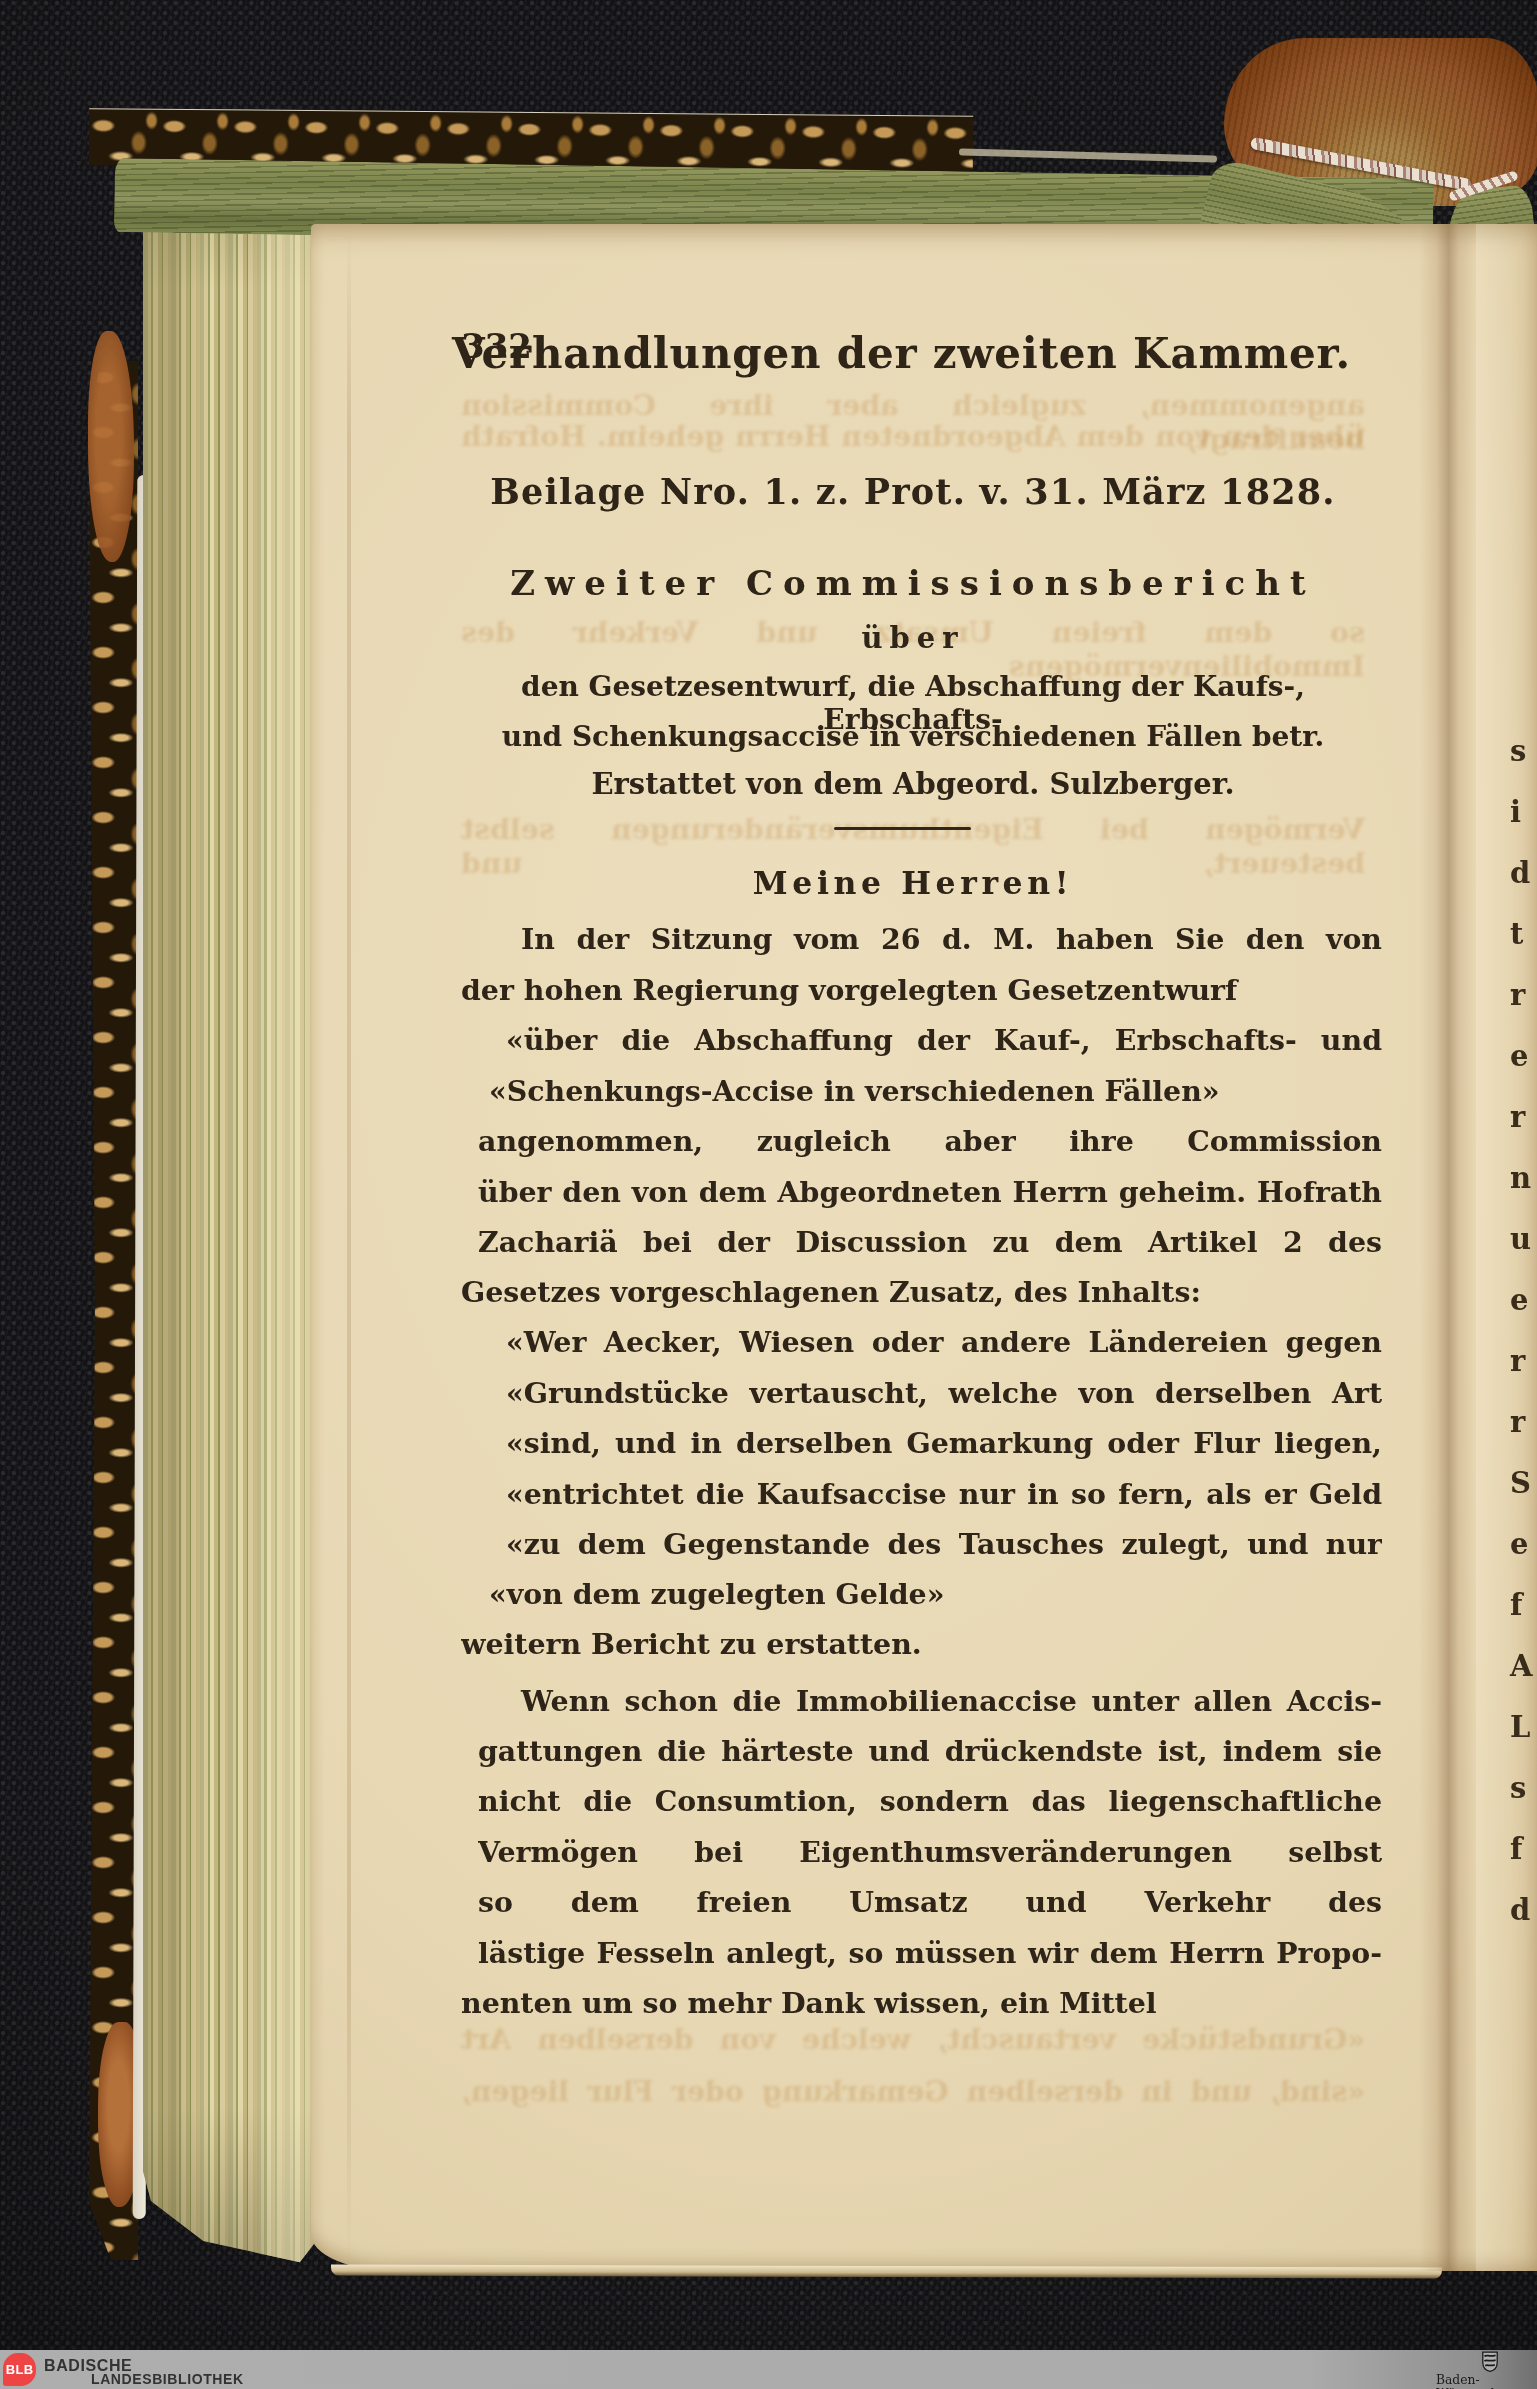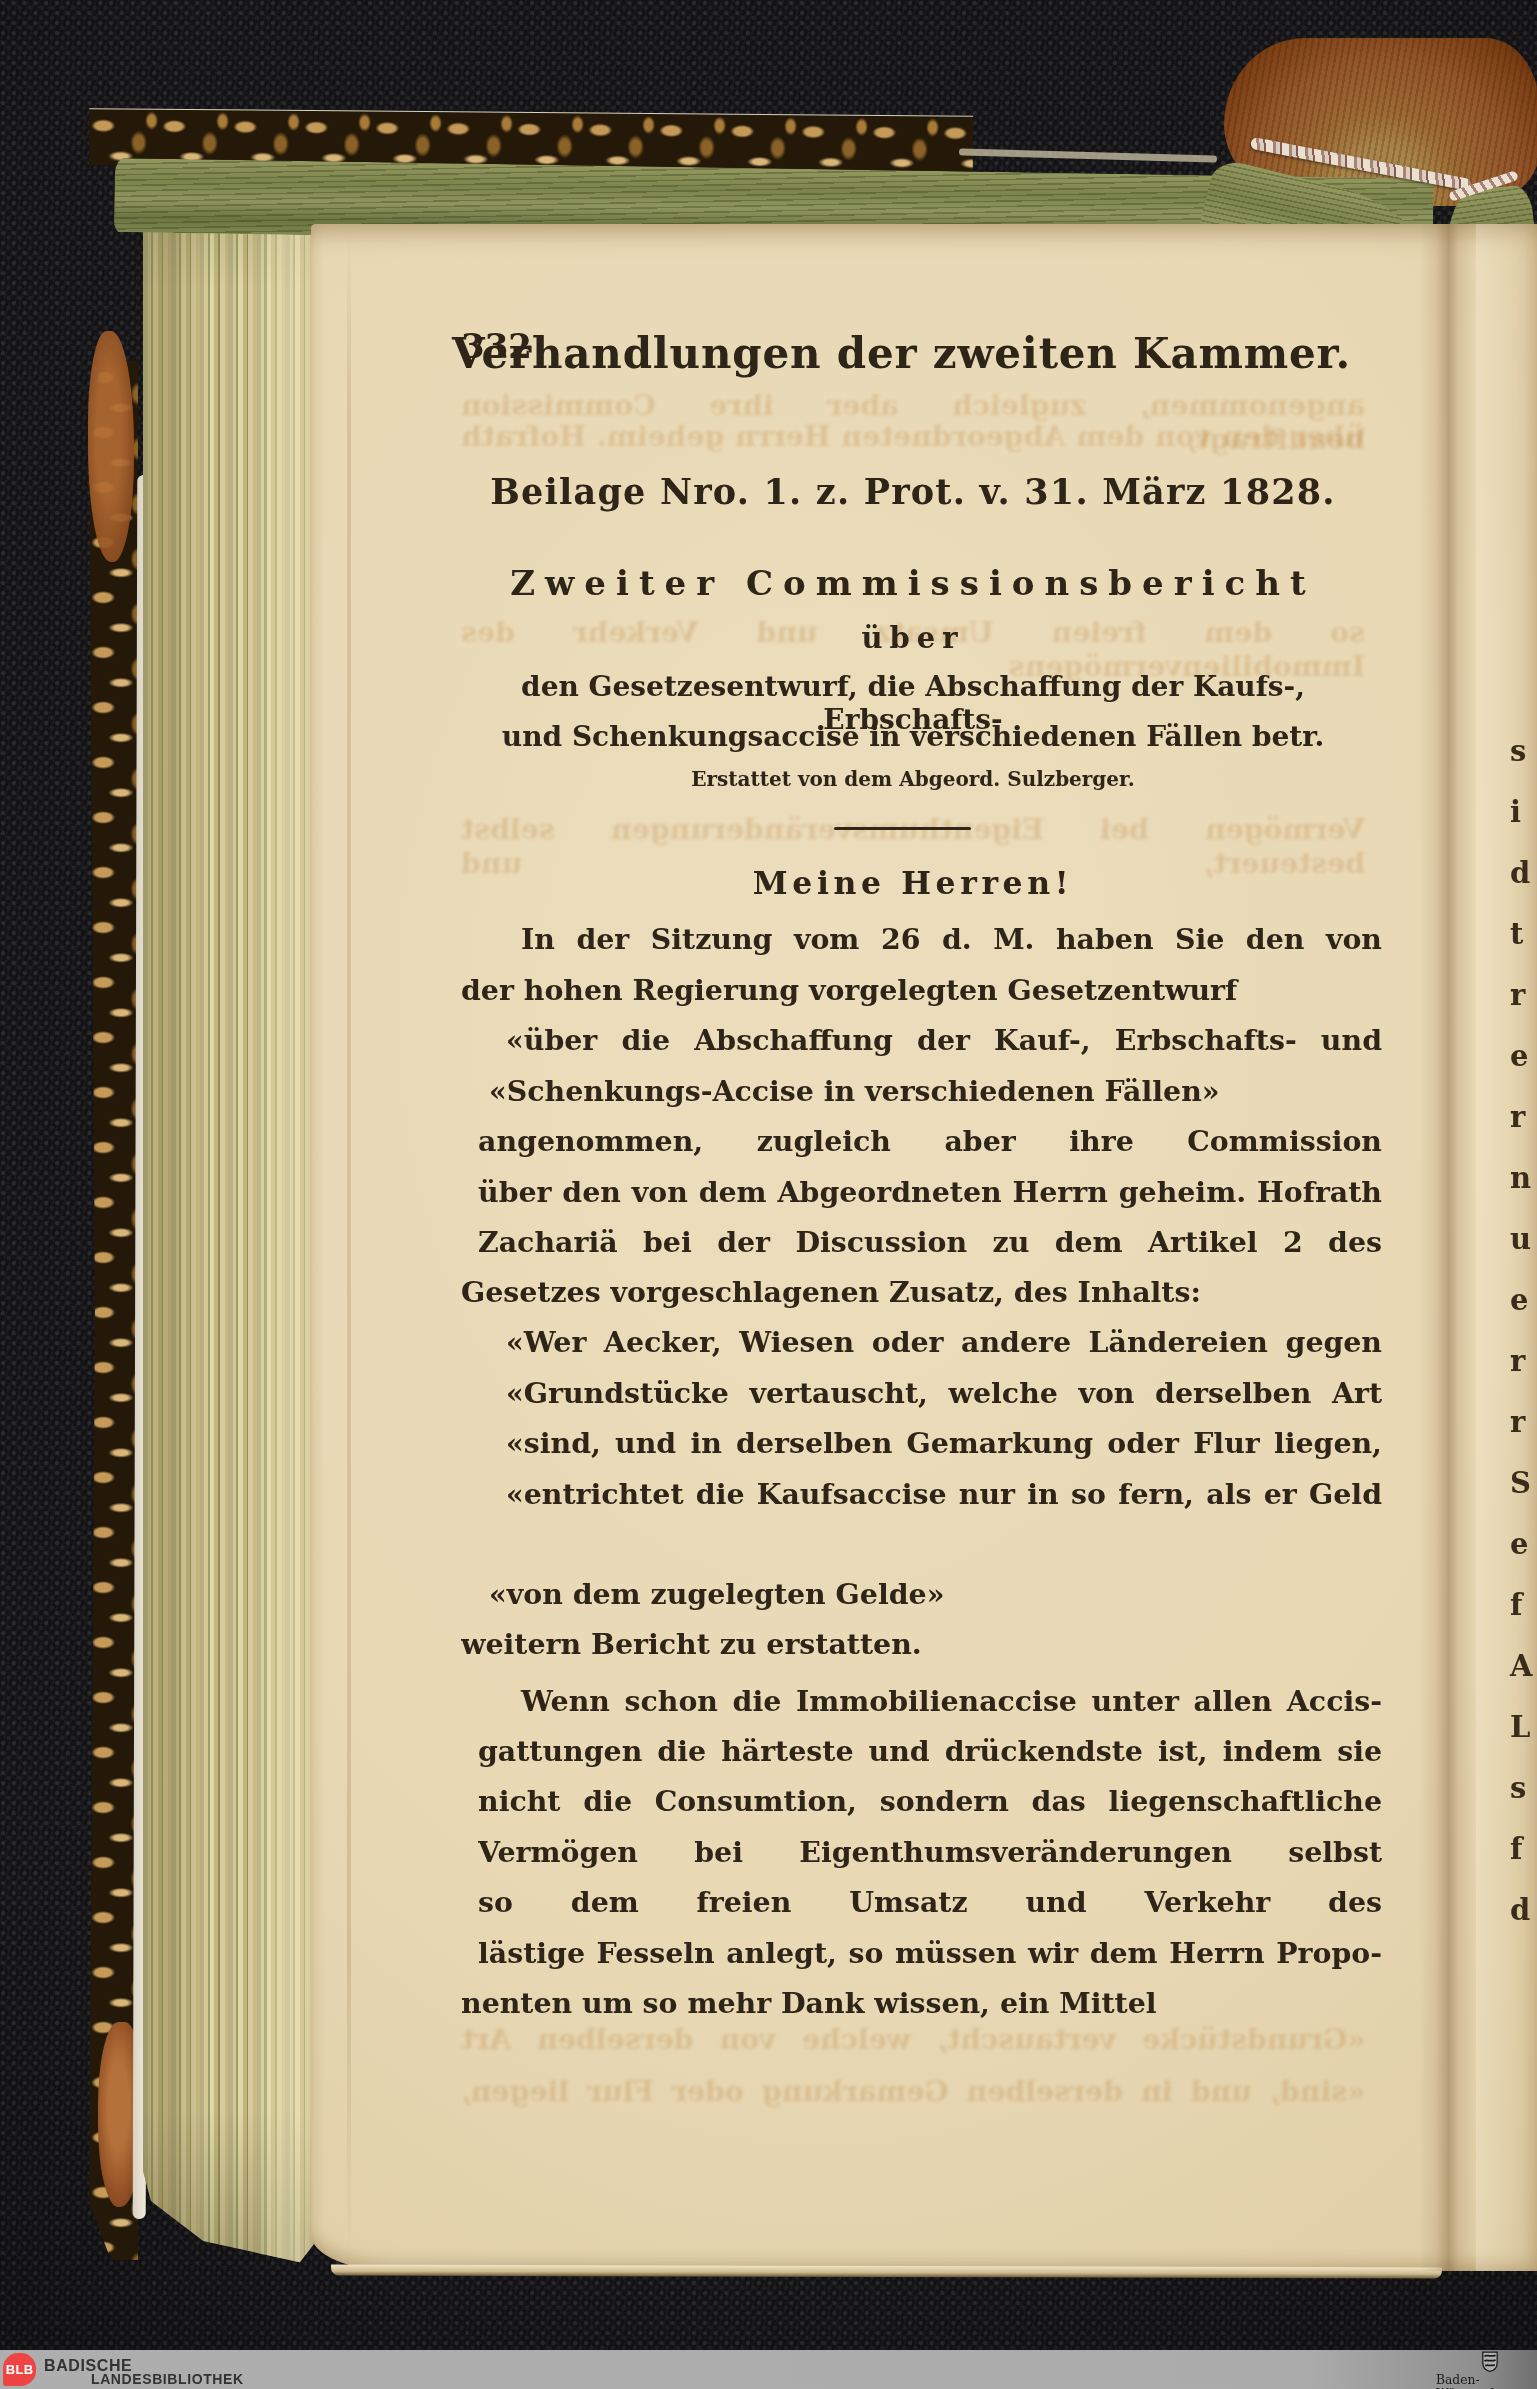--- a/index.html
+++ b/index.html
@@ -95,21 +95,21 @@
 
   
   .t{color:#2e2418;font-weight:700;}
   .pgnum{left:461px;top:326px;font-size:34px;}
   .runtitle{left:452px;top:329px;width:904px;text-align:left;font-size:42px;letter-spacing:0.8px;}
   .beilage{left:461px;top:471px;width:904px;text-align:center;font-size:35px;letter-spacing:1.2px;}
   .h-title{left:461px;top:563px;width:904px;text-align:center;font-size:34px;letter-spacing:10px;}
   .h-over{left:461px;top:621px;width:904px;text-align:center;font-size:29px;letter-spacing:7px;}
   .h-sub1{left:461px;top:670px;width:904px;text-align:center;font-size:28px;}
   .h-sub2{left:461px;top:720px;width:904px;text-align:center;font-size:28px;}
-  .h-pres{left:461px;top:767px;width:904px;text-align:center;font-size:20px;}
+  .h-pres{left:461px;top:767px;width:904px;text-align:center;font-size:29px;}
   .rule{left:834px;top:827px;width:137px;height:3.1px;background:#30261a;border-radius:1.5px;}
   .salut{left:461px;top:864px;width:904px;text-align:center;font-size:31.5px;letter-spacing:4.6px;}
   .bl{left:461px;width:904px;font-size:28.4px;line-height:40px;height:43px;overflow:hidden;}
   .j{text-align:justify;text-align-last:justify;margin-left:17px;}
   .p{text-indent:43px;}
   .q{text-indent:28px;}
   .frags{left:1510px;top:721px;width:31px;font-size:29px;font-weight:700;line-height:61px;
     white-space:pre-line;color:#3a2c1a;}
 
   
@@ -178,20 +178,21 @@
   <div class="t bl q j" style="top:1020px">«über die Abschaffung der Kauf-, Erbschafts- und</div>
   <div class="t bl q" style="top:1071px">«Schenkungs-Accise in verschiedenen Fällen»</div>
   <div class="t bl j" style="top:1121px">angenommen, zugleich aber ihre Commission beauftragt,</div>
   <div class="t bl j" style="top:1172px">über den von dem Abgeordneten Herrn geheim. Hofrath</div>
   <div class="t bl j" style="top:1222px">Zachariä bei der Discussion zu dem Artikel 2 des</div>
   <div class="t bl" style="top:1272px">Gesetzes vorgeschlagenen Zusatz, des Inhalts:</div>
   <div class="t bl q j" style="top:1322px">«Wer Aecker, Wiesen oder andere Ländereien gegen</div>
   <div class="t bl q j" style="top:1373px">«Grundstücke vertauscht, welche von derselben Art</div>
   <div class="t bl q j" style="top:1423px">«sind, und in derselben Gemarkung oder Flur liegen,</div>
   <div class="t bl q j" style="top:1474px">«entrichtet die Kaufsaccise nur in so fern, als er Geld</div>
+  <div class="t bl q j" style="top:1524px">«zu dem Gegenstande des Tausches zulegt, und nur</div>
   <div class="t bl q" style="top:1574px">«von dem zugelegten Gelde»</div>
   <div class="t bl" style="top:1624px">weitern Bericht zu erstatten.</div>
   <div class="t bl p j" style="top:1681px">Wenn schon die Immobilienaccise unter allen Accis-</div>
   <div class="t bl j" style="top:1731px">gattungen die härteste und drückendste ist, indem sie</div>
   <div class="t bl j" style="top:1781px">nicht die Consumtion, sondern das liegenschaftliche Capital-</div>
   <div class="t bl j" style="top:1832px">Vermögen bei Eigenthumsveränderungen selbst besteuert, und</div>
   <div class="t bl j" style="top:1882px">so dem freien Umsatz und Verkehr des Immobilienvermögens</div>
   <div class="t bl j" style="top:1933px">lästige Fesseln anlegt, so müssen wir dem Herrn Propo-</div>
   <div class="t bl" style="top:1983px">nenten um so mehr Dank wissen, ein Mittel vorgeschlagen</div>
 

